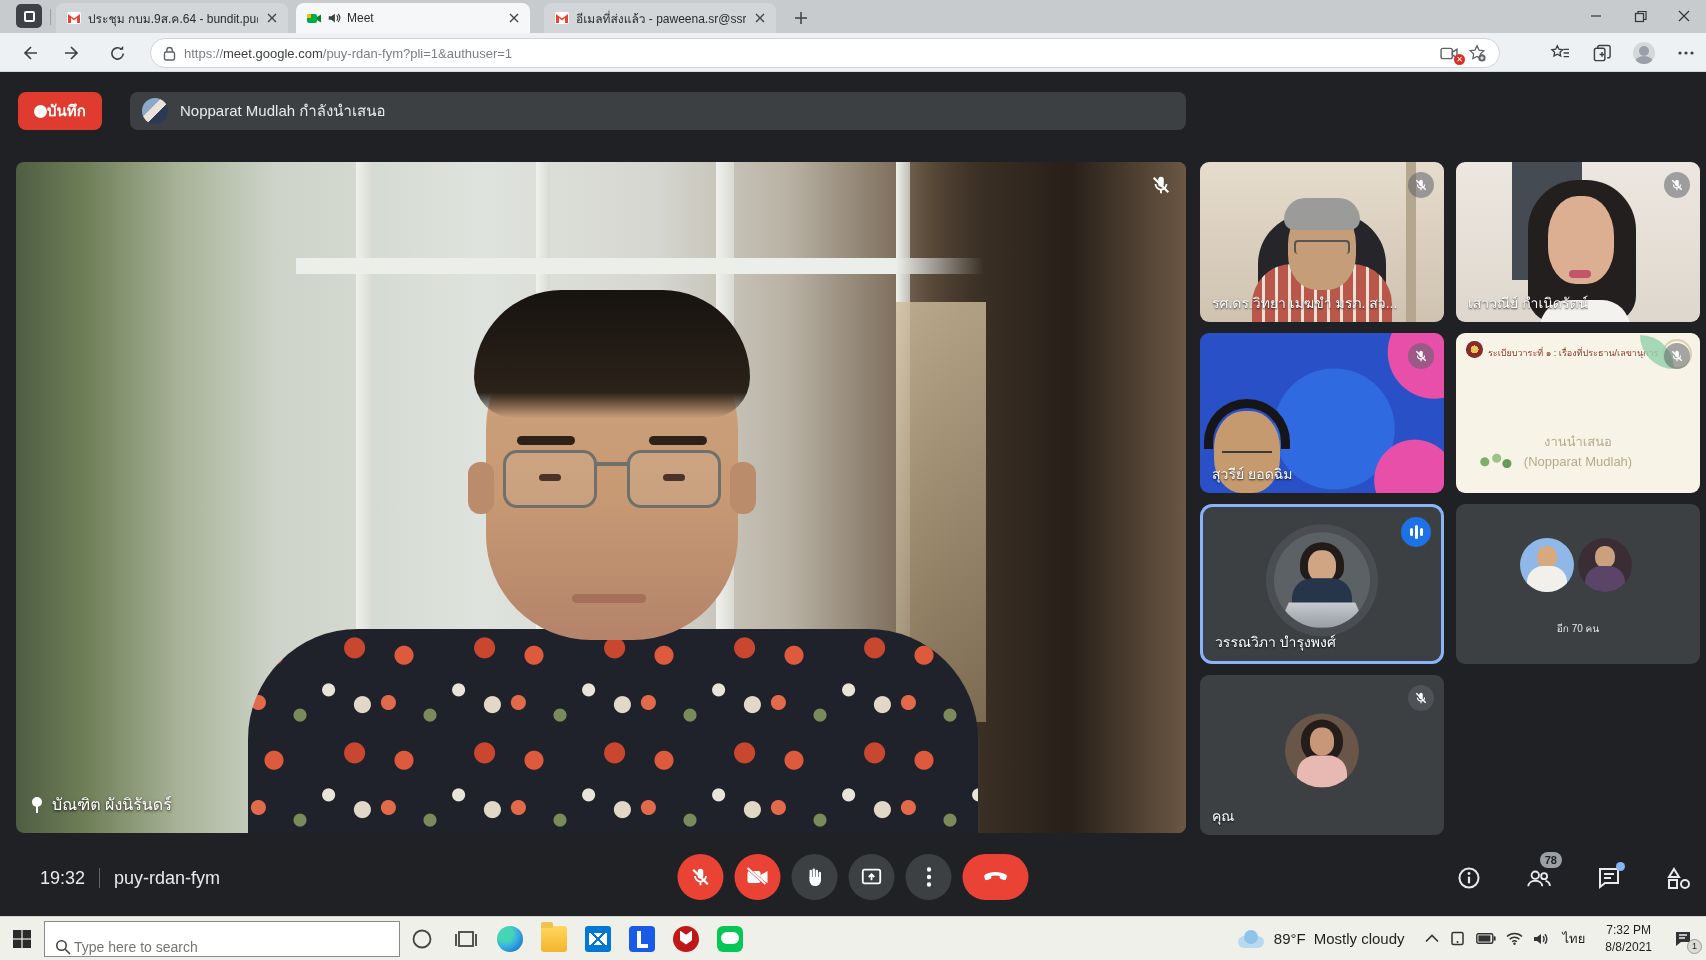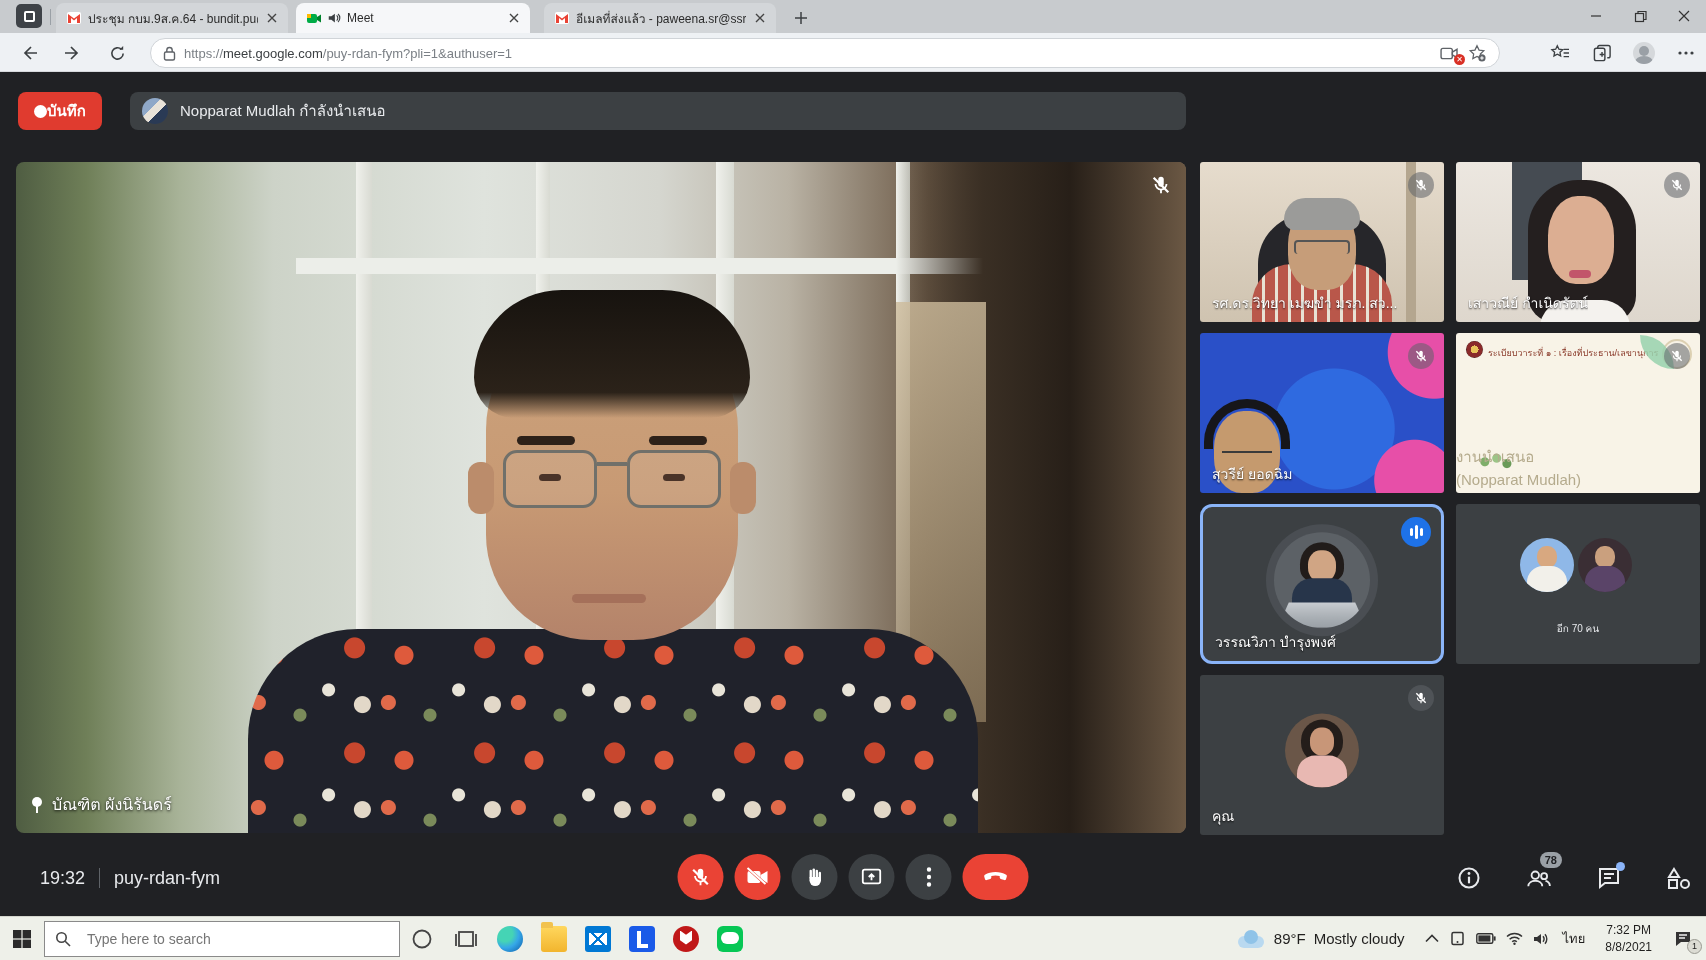--- a/index.html
+++ b/index.html
@@ -85,21 +85,21 @@
   .mv-eye { position:absolute; top:24px; width:22px; height:7px; background:#4a3328; border-radius:4px; }
   .mv-brow { position:absolute; top:-14px; width:58px; height:9px; background:#2d2119; border-radius:5px; }
   .mv-mouth { position:absolute; left:556px; top:432px; width:74px; height:9px; background:#a5705a; border-radius:5px; }
   .mv-mic { position:absolute; right:14px; top:12px; }
   .namechip { position:absolute; left:14px; bottom:16px; display:flex; align-items:center; gap:8px;
     color:#fff; font-size:16px; text-shadow:0 1px 3px rgba(0,0,0,.9); }
 
   
   .sidebar { position:absolute; left:1200px; top:90px; width:500px; height:673px; display:grid;
     grid-template-columns:244px 244px; grid-auto-rows:160px; gap:11px 12px; }
-  .tile { position:relative; border-radius:3px; overflow:hidden; background:#3c4043; }
+  .tile { position:relative; border-radius:9px; overflow:hidden; background:#3c4043; }
   .tile.speaking { border:3px solid #8ab4f8; border-radius:12px; }
   .mic-chip { position:absolute; top:10px; right:10px; width:26px; height:26px; border-radius:50%;
     background:rgba(95,99,104,.55); display:flex; align-items:center; justify-content:center; z-index:5; }
   .tile-name { position:absolute; left:12px; bottom:8px; color:#fff; font-size:14px; z-index:5;
     text-shadow:0 1px 2px rgba(0,0,0,.85); white-space:nowrap; max-width:220px; overflow:hidden; }
   .p-head { position:absolute; border-radius:45% 45% 42% 42%; }
   .p-body { position:absolute; border-radius:40px 40px 0 0; }
   
   .t1 { background:linear-gradient(180deg,#e6dccd,#cfc3b0); }
   .t1-door { position:absolute; right:28px; top:0; width:10px; height:160px; background:#b4a68f; }
@@ -145,21 +145,21 @@
   .t4-phone { position:absolute; left:4px; top:66px; width:86px; height:50px; border:9px solid #16161a;
     border-bottom:none; border-radius:46px 46px 0 0; }
   .t4-glass { position:absolute; left:22px; top:108px; width:50px; height:12px; border-bottom:2px solid #3a3a3a; }
   
   .t5 { background:#f8f3e7; }
   .t5-logo { position:absolute; left:10px; top:8px; width:17px; height:17px; border-radius:50%;
     background:radial-gradient(circle,#e8c35a 0 4px,#8a2a2a 4px 8px,#5c1f1f 8px); }
   .t5-agenda { position:absolute; left:32px; top:13px; right:40px; color:#8a3a2a; font-size:9px; white-space:nowrap; overflow:hidden; }
   .t5-leaf { position:absolute; right:26px; top:2px; width:34px; height:34px; border-radius:0 100% 0 100%; background:#98d1ad; opacity:.85; }
   .t5-circle { position:absolute; right:8px; top:6px; width:30px; height:30px; border-radius:50%; border:2px solid #c9b98f; opacity:.6; }
-  .t5-center { position:absolute; left:0; right:0; top:96px; color:#b5ab8d; font-size:15px;margin-top:14px; }
+  .t5-center { position:absolute; left:0; right:0; top:96px; text-align:center; color:#b5ab8d; font-size:13px; }
   .t5-center div { margin-top:2px; }
   .t5-deco { position:absolute; left:22px; top:118px; width:34px; height:18px;
     background:radial-gradient(circle at 20% 60%,#7fae6a 0 4px,transparent 5px),
       radial-gradient(circle at 55% 40%,#9cc487 0 4px,transparent 5px),
       radial-gradient(circle at 85% 70%,#6a9a58 0 4px,transparent 5px); }
   
   .t6-av { position:absolute; left:50%; top:50%; width:96px; height:96px; transform:translate(-50%,-54%);
     border-radius:50%; overflow:hidden; background:#5c6166; box-shadow:0 0 0 8px #4a4e53; }
   .t6-hair { position:absolute; left:26px; top:10px; width:44px; height:40px; border-radius:22px 22px 14px 14px; background:#211c1a; }
   .t6-face { position:absolute; left:34px; top:18px; width:28px; height:32px; border-radius:45%; background:#d0a584; }
@@ -196,21 +196,21 @@
   .mb-right { position:absolute; right:14px; top:0; height:76px; display:flex; align-items:center; gap:44px; }
   .mb-ic { position:relative; width:26px; height:26px; display:flex; align-items:center; justify-content:center; }
   .count-badge { position:absolute; top:-13px; right:-10px; background:#9aa0a6; color:#202124; font-size:11px; font-weight:bold;
     border-radius:9px; padding:2px 5px; }
   .dot-blue { position:absolute; top:-3px; right:-3px; width:9px; height:9px; border-radius:50%; background:#8ab4f8; }
 
   
   .taskbar { position:absolute; top:916px; left:0; width:1706px; height:44px; background:#eef0e9; border-top:1px solid #d4d6cd;
     display:flex; align-items:center; }
   .tk-ic { width:44px; height:44px; display:flex; align-items:center; justify-content:center; flex:0 0 auto; }
-  .searchbox { width:356px; height:34px; background:#fff; border:1px solid #8a8a8a; display:flex; align-items:center; gap:16px;
+  .searchbox { width:356px; height:34px; background:#fff; border:1px solid #8a8a8a; display:flex; align-items:flex-start; gap:3px;
     padding:17px 10px; flex:0 0 auto; }
   .searchbox input { border:none; outline:none; font-size:14px; color:#333; width:280px; background:transparent;
     font-family:"Liberation Sans","DejaVu Sans",sans-serif; }
   .app-ic { width:26px; height:26px; border-radius:4px; position:relative; }
   .edge-ic { border-radius:50%; background:radial-gradient(circle at 30% 30%,#45d4b5 0 30%,#35a7e8 55%,#0c59a4 100%); }
   .folder-ic { background:linear-gradient(180deg,#ffd75e,#f2b52e); border-radius:3px; }
   .folder-ic:before { content:""; position:absolute; left:0; top:-4px; width:12px; height:6px; background:#f2c24e; border-radius:2px 2px 0 0; }
   .mail-ic { background:#0078d4; border-radius:3px; }
   .mail-ic:before { content:""; position:absolute; left:4px; top:7px; width:18px; height:12px; background:#fff; }
   .mail-ic:after { content:""; position:absolute; left:4px; top:7px; width:18px; height:12px;

